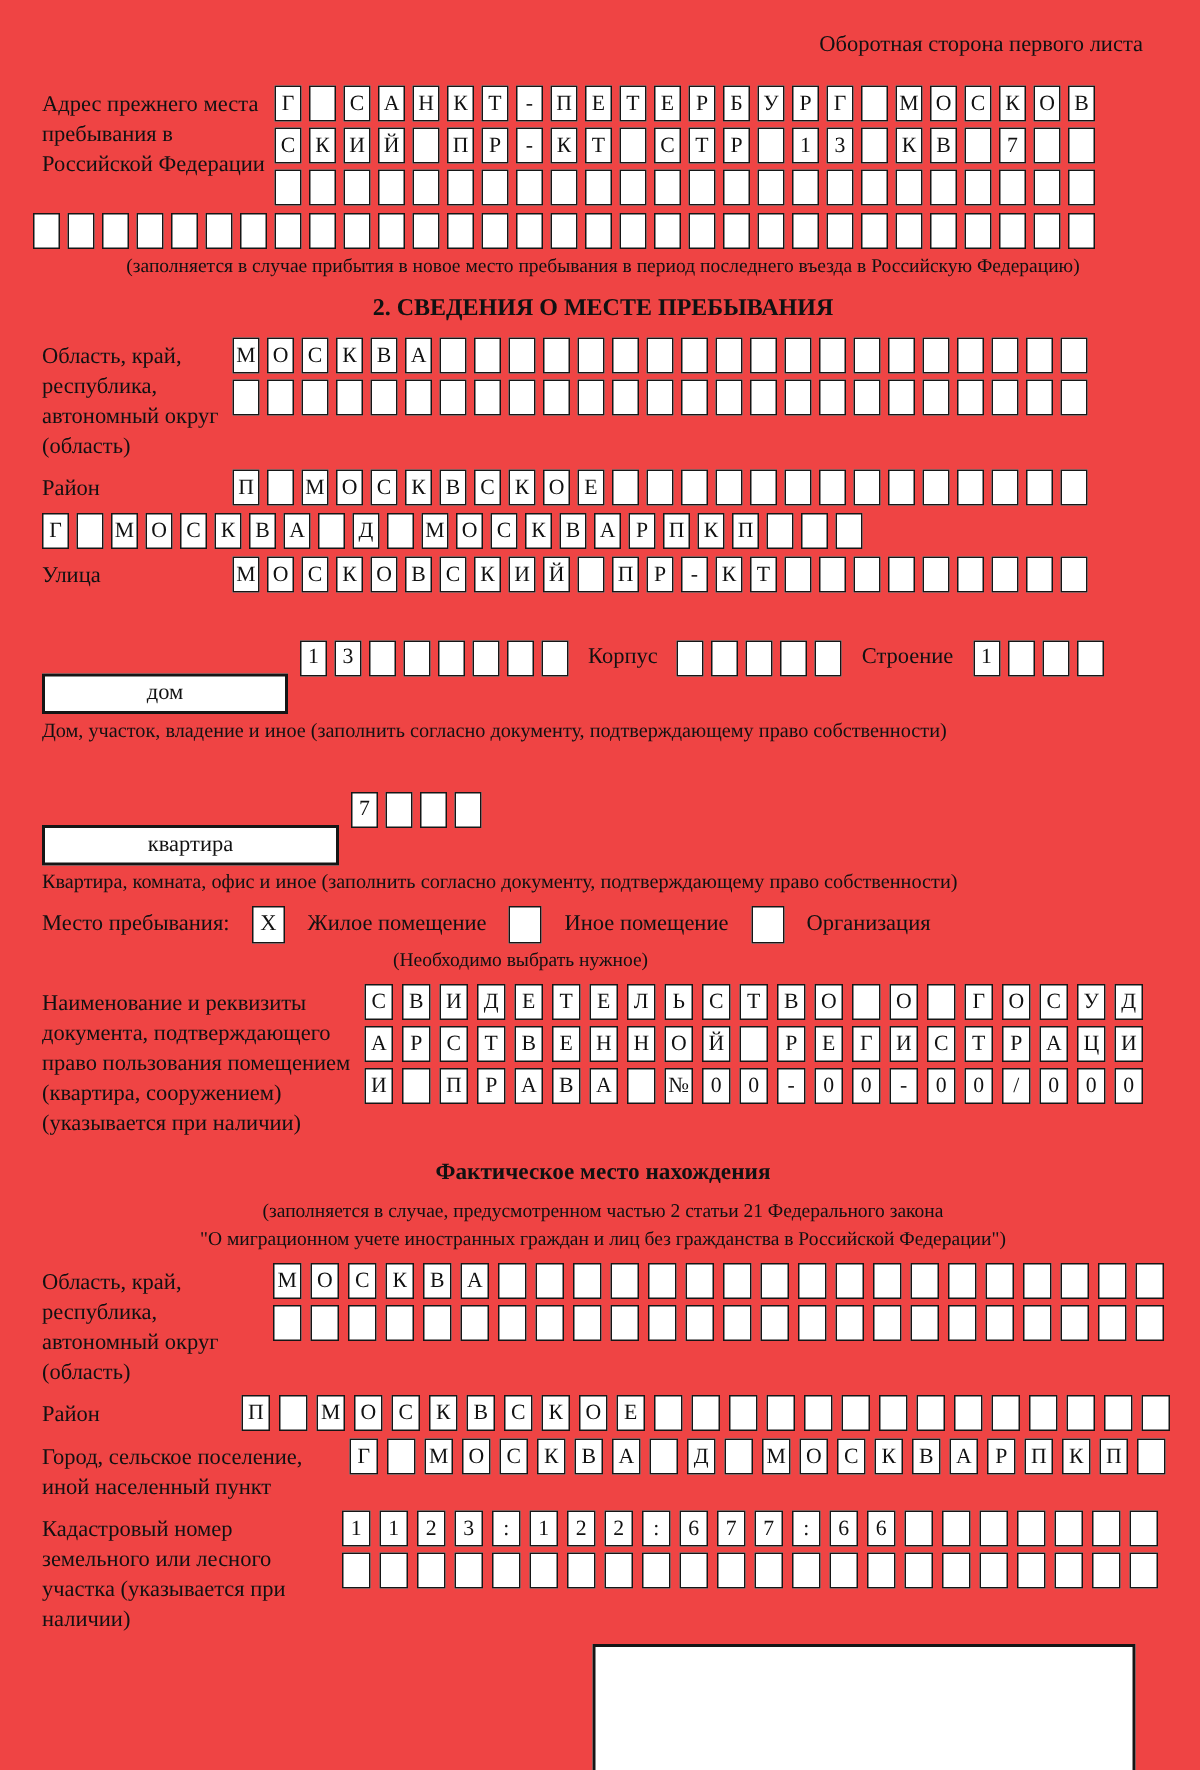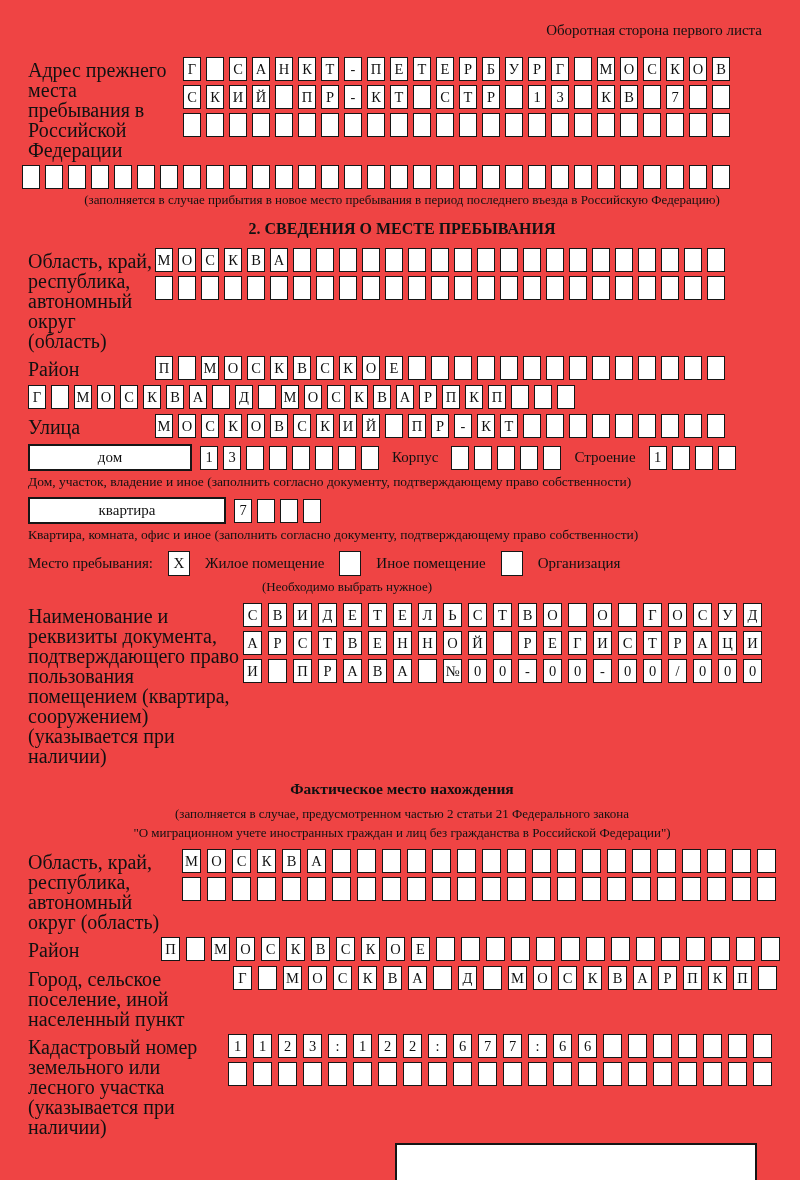--- a/index.html
+++ b/index.html
@@ -4,40 +4,40 @@
 <style>
   html,body { margin:0; padding:0; background:#fff; }
   .page {
     width:800px; height:1180px; box-sizing:border-box;
     padding:14px 24px 0 28px; background:#ef4444; color:#111;
     font-family:"Liberation Serif","DejaVu Serif",serif;
     position:relative; overflow:hidden;
   }
   .side-note { text-align:right; font-size:15px; padding-right:14px; margin:8px 0 18px; }
   .field { display:flex; align-items:flex-start; margin-bottom:5px; }
-  .flabel { font-size:20px; line-height:20px; padding-top:3px; flex:none; }
+  .flabel { font-size:15px; line-height:20px; padding-top:3px; flex:none; }
   .w155{width:155px;} .w127{width:127px;} .w157{width:157px;} .w215{width:215px;}
   .w154{width:154px;} .w133{width:133px;} .w205{width:205px;} .w200{width:200px;}
   .rows { display:flex; flex-direction:column; gap:4px; }
   .boxrow { display:flex; gap:5px; }
   .boxrow.wide { gap:6px; }
   .cell {
     width:18px; height:24px; border:1.6px solid #161616; box-sizing:border-box;
     display:flex; align-items:center; justify-content:center;
     font-size:14.5px; flex:none; background:#fff;
   }
   .cell.wd { width:19px; }
   .full-row { margin:4px 0 2px -6px; }
   .note-center { text-align:center; font-size:13px; margin:3px 0 8px; }
   .sec-title { text-align:center; font-weight:bold; font-size:16px; margin:12px 0 10px; }
   .fact-title { text-align:center; font-weight:bold; font-size:15.5px; margin:14px 0 8px; }
   .caption { font-size:13.5px; margin:3px 0 7px; }
   .named-rect {
     border:2px solid #161616; height:27px; box-sizing:border-box; flex:none;
-    display:flex; align-items:center; justify-content:center; font-size:15px; background:#fff;
+    display:flex; align-items:center; justify-content:center; font-size:15px; background:#fff;margin-top:48px;
   }
   .dom-row, .kv-row { display:flex; align-items:center; gap:8px; margin:6px 0 2px; }
   .inline-label { font-size:15px; padding:0 5px; }
   .mesto-row { display:flex; align-items:center; gap:15px; font-size:15px; margin:8px 0 2px; }
   .chk {
     width:22px; height:25px; border:1.6px solid #161616; box-sizing:border-box;
     display:flex; align-items:center; justify-content:center; font-size:15px; background:#fff;
   }
   .stamp-wrap { margin-left:367px; margin-top:6px; }
   .stamp-box { width:362px; height:172px; border:2px solid #161616; box-sizing:border-box; background:#fff; }

